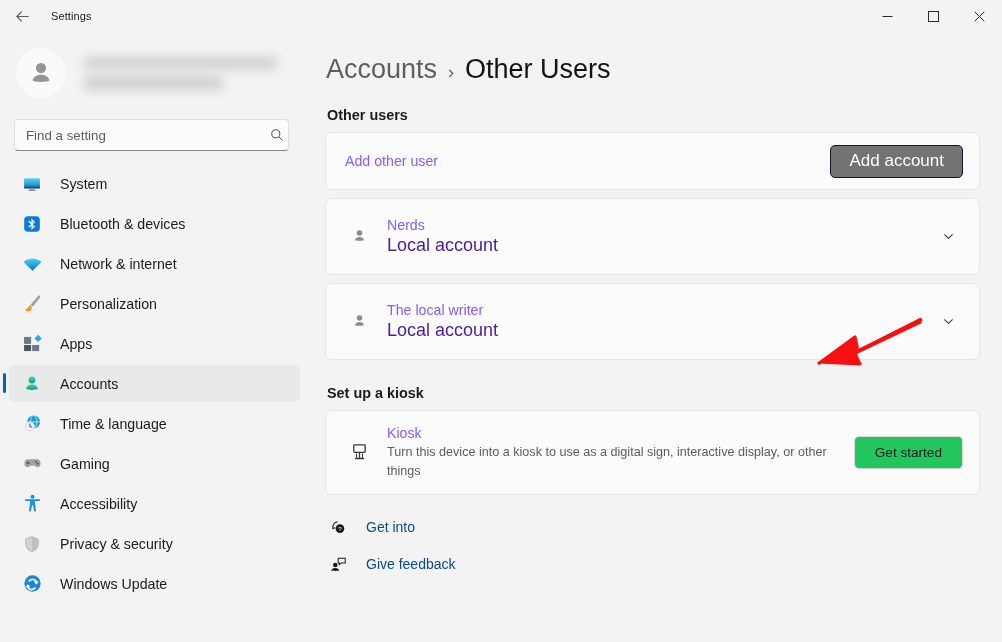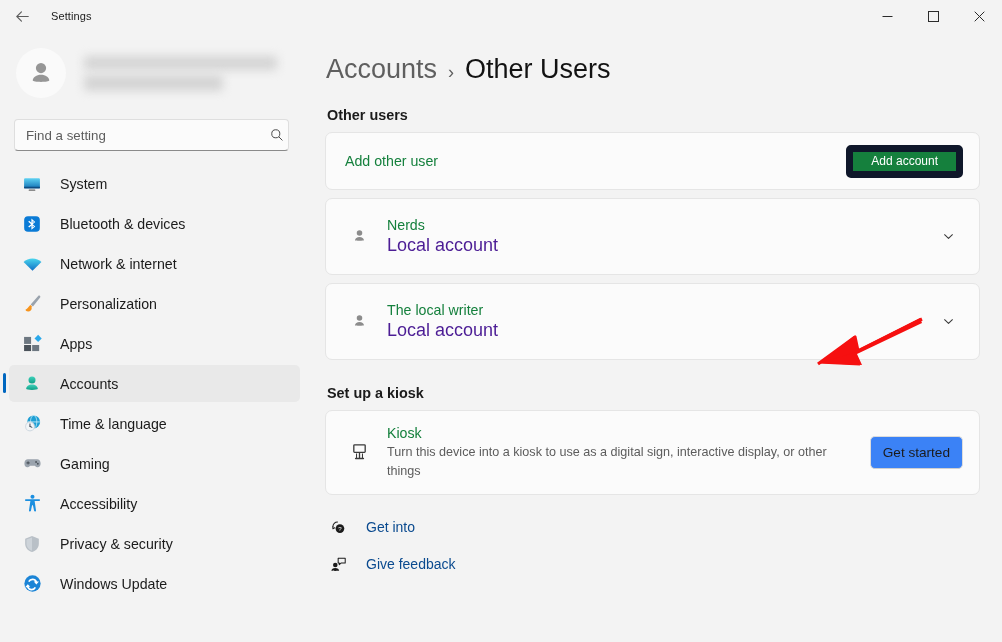--- a/index.html
+++ b/index.html
@@ -203,21 +203,21 @@
     display: flex;
     align-items: center;
     padding: 0 16px 0 19px;
   }
   .card.add-row { height: 58px; }
   .card.user-row { height: 77px; padding-left: 19px; cursor: pointer; }
   .card.kiosk-row { height: 85px; padding-left: 19px; }
 
   .card-title {
     font-size: 14.2px;
-    color: #15803d;
+    color: #8b5cf6;
   }
   .row-icon {
     width: 28px;
     display: flex; align-items: center; justify-content: center;
     flex-shrink: 0;
     color: #8c8c8c;
   }
   .row-texts {
     margin-left: 14px;
     display: flex;
@@ -237,39 +237,39 @@
     max-width: 470px;
   }
   .chevron {
     width: 30px;
     display: flex; align-items: center; justify-content: center;
     color: #3a3a3a;
     flex-shrink: 0;
   }
 
   .btn-accent {
-    background: #15803d;
+    background: #737373;
     color: #fff;
-    border: 7px solid #0f172a;
+    border: 1px solid #0f172a;
     border-radius: 5px;
     height: 33px;
     padding: 0 18px;
-    font-size: 12px;
+    font-size: 17px;
     font-family: "Liberation Sans", sans-serif;
     cursor: pointer;
     white-space: nowrap;
   }
   .btn-secondary {
-    background: #3b82f6;
+    background: #22c55e;
     color: #1b1b1b;
     border: 1px solid #dcdcdc;
     border-bottom-color: #cfcfcf;
     border-radius: 5px;
     height: 33px;
-    padding: 0 12px;
+    padding: 0 20px;
     font-size: 13.6px;
     font-family: "Liberation Sans", sans-serif;
     cursor: pointer;
     white-space: nowrap;
   }
 
   .footer-links { margin-top: 17px; margin-left: 2px; }
   .footer-link {
     display: flex;
     align-items: center;

